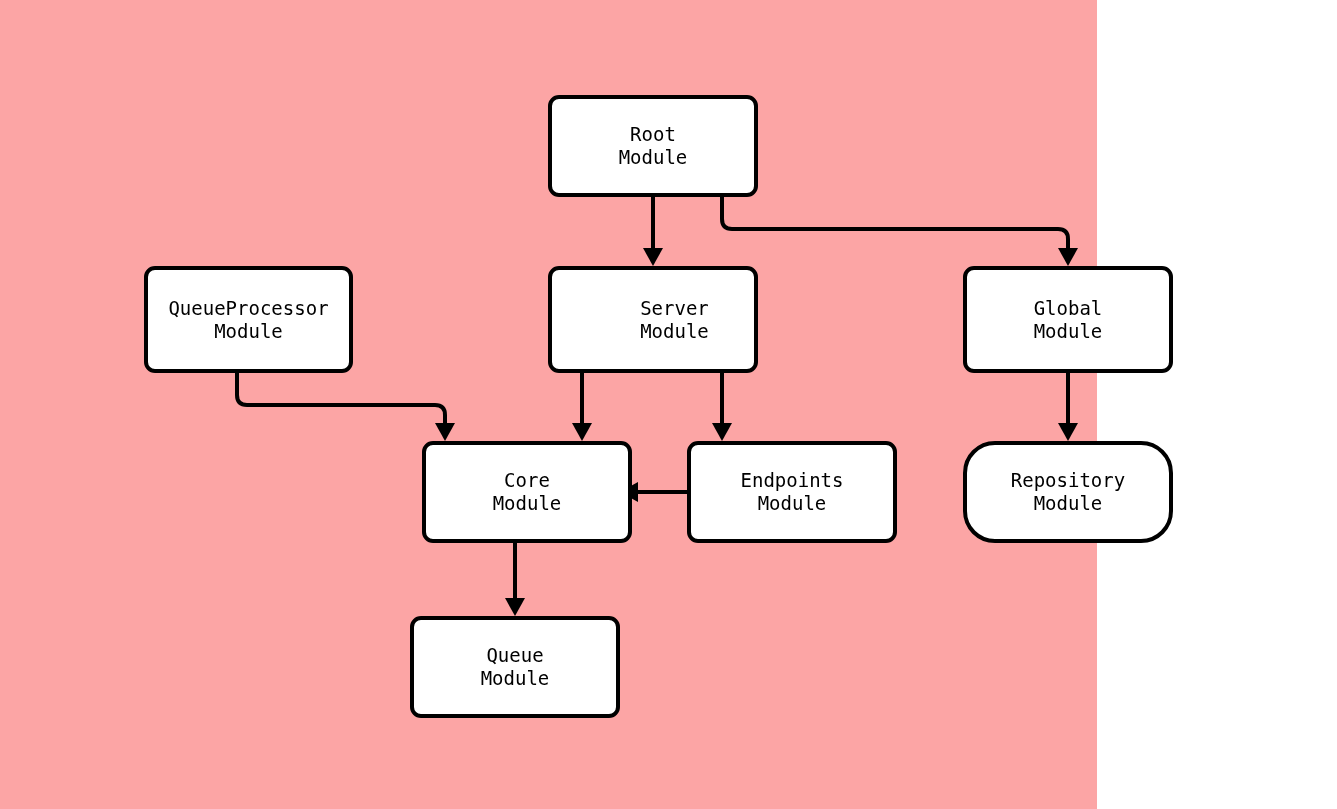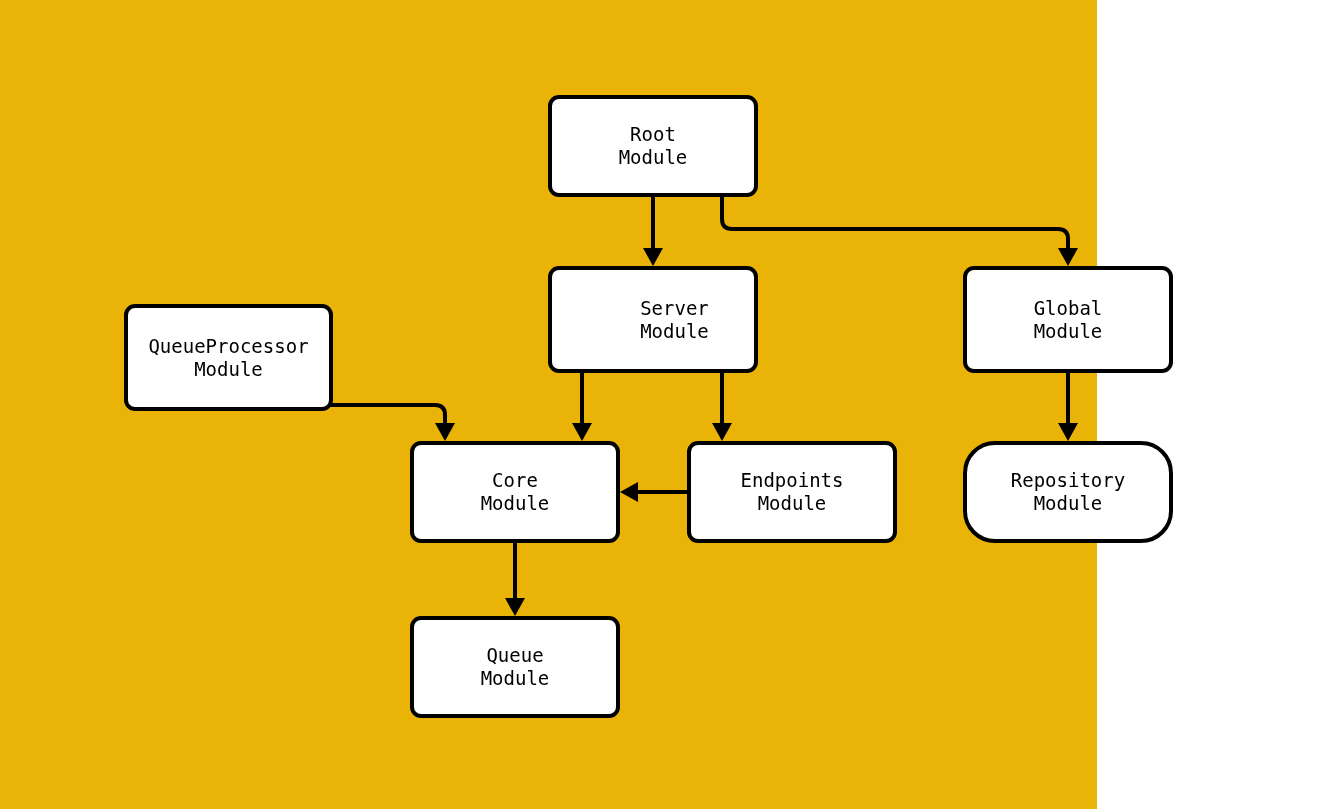--- a/index.html
+++ b/index.html
@@ -11,21 +11,21 @@
   body {
     width: 1337px;
     height: 809px;
     overflow: hidden;
     font-family: "DejaVu Sans Mono", "Liberation Mono", monospace;
   }
   #diagram-canvas {
     position: relative;
     width: 1097px;
     height: 809px;
-    background: #eab308;
+    background: #fca5a5;
   }
   #edge-layer {
     position: absolute;
     left: 0;
     top: 0;
     width: 1337px;
     height: 809px;
   }
   .node {
     position: absolute;
@@ -99,36 +99,36 @@
       <line x1="1068" y1="373" x2="1068" y2="423" stroke="#000000" stroke-width="4"></line>
       <path d="M 1058 423 L 1078 423 L 1068 441 z" fill="#000000"></path>
     </g>
   </svg>
 
   <div class="node" style="left:548px; top:95px; width:210px; height:102px;">
     <span class="node-line">Root</span>
     <span class="node-line">Module</span>
   </div>
 
-  <div class="node" style="left:124px; top:266px; width:209px; height:107px;margin-top:38px;">
+  <div class="node" style="left:144px; top:266px; width:209px; height:107px;">
     <span class="node-line">QueueProcessor</span>
     <span class="node-line">Module</span>
   </div>
 
   <div class="node" style="left:548px; top:266px; width:210px; height:107px;padding-left:43px;">
     <span class="node-line">Server</span>
     <span class="node-line">Module</span>
   </div>
 
   <div class="node" style="left:963px; top:266px; width:210px; height:107px;">
     <span class="node-line">Global</span>
     <span class="node-line">Module</span>
   </div>
 
-  <div class="node" style="left:410px; top:441px; width:210px; height:102px;">
+  <div class="node" style="left:422px; top:441px; width:210px; height:102px;">
     <span class="node-line">Core</span>
     <span class="node-line">Module</span>
   </div>
 
   <div class="node" style="left:687px; top:441px; width:210px; height:102px;">
     <span class="node-line">Endpoints</span>
     <span class="node-line">Module</span>
   </div>
 
   <div class="node" style="left:963px; top:441px; width:210px; height:102px;border-radius:32px;">

